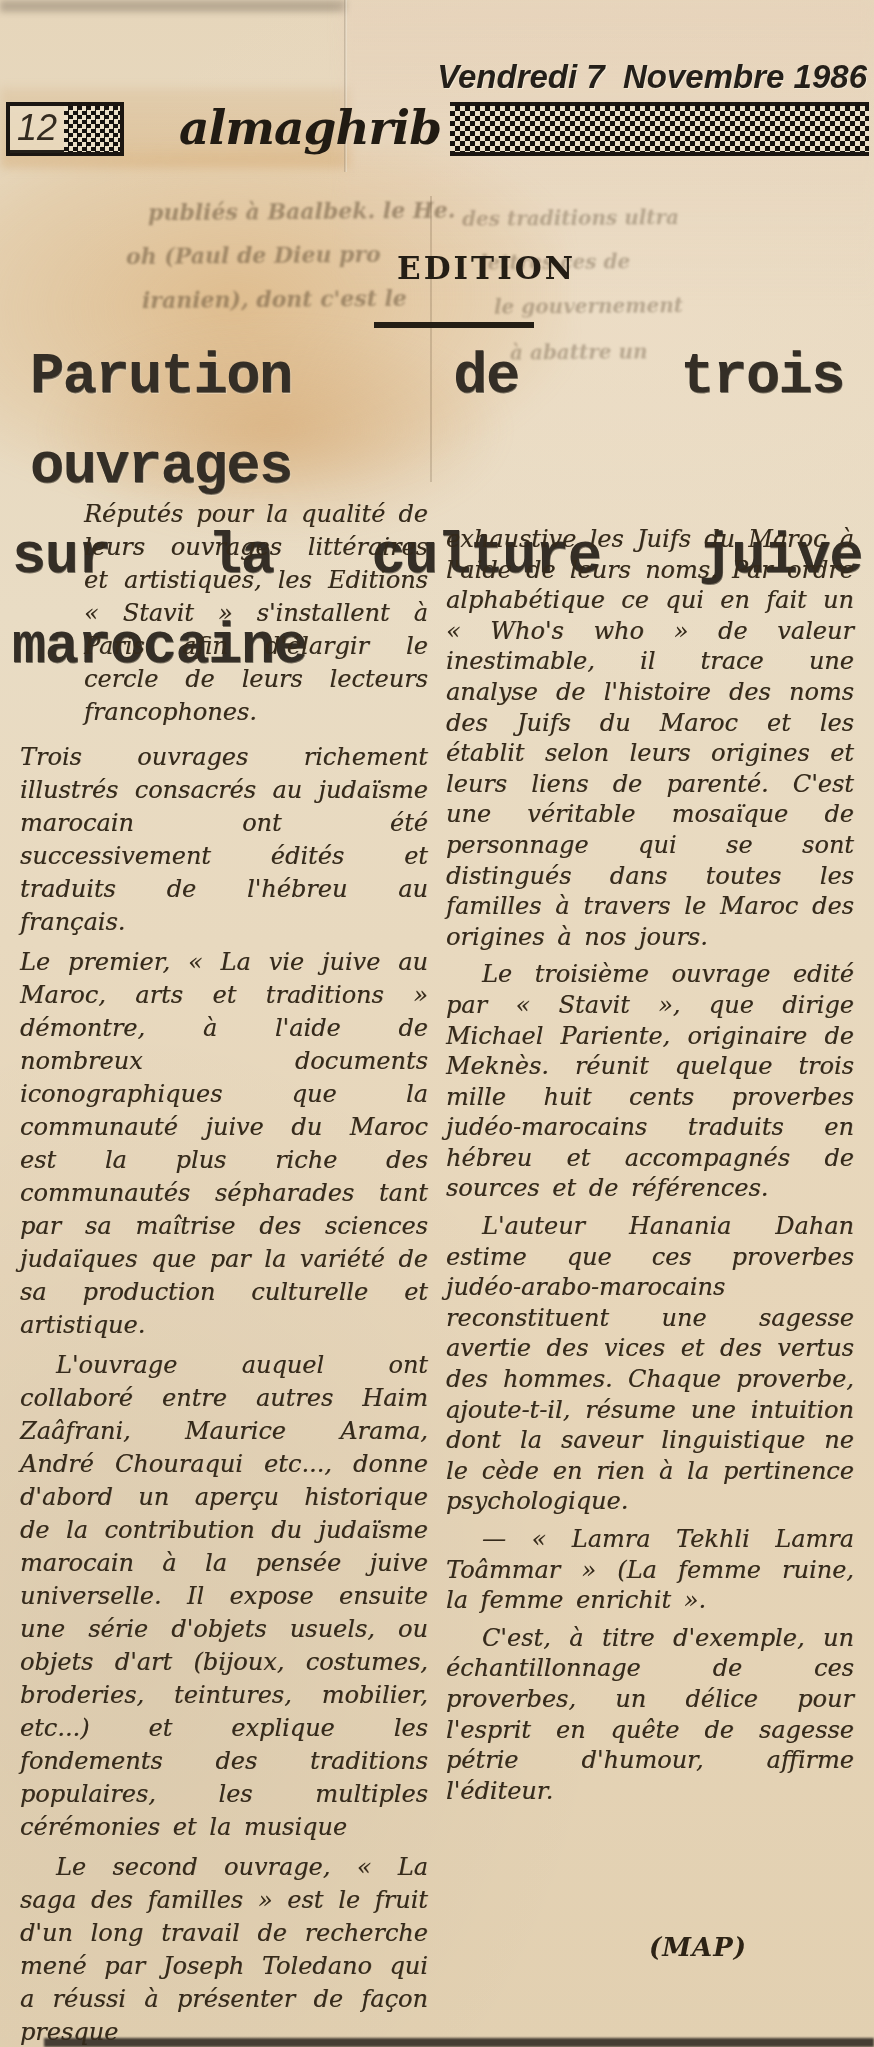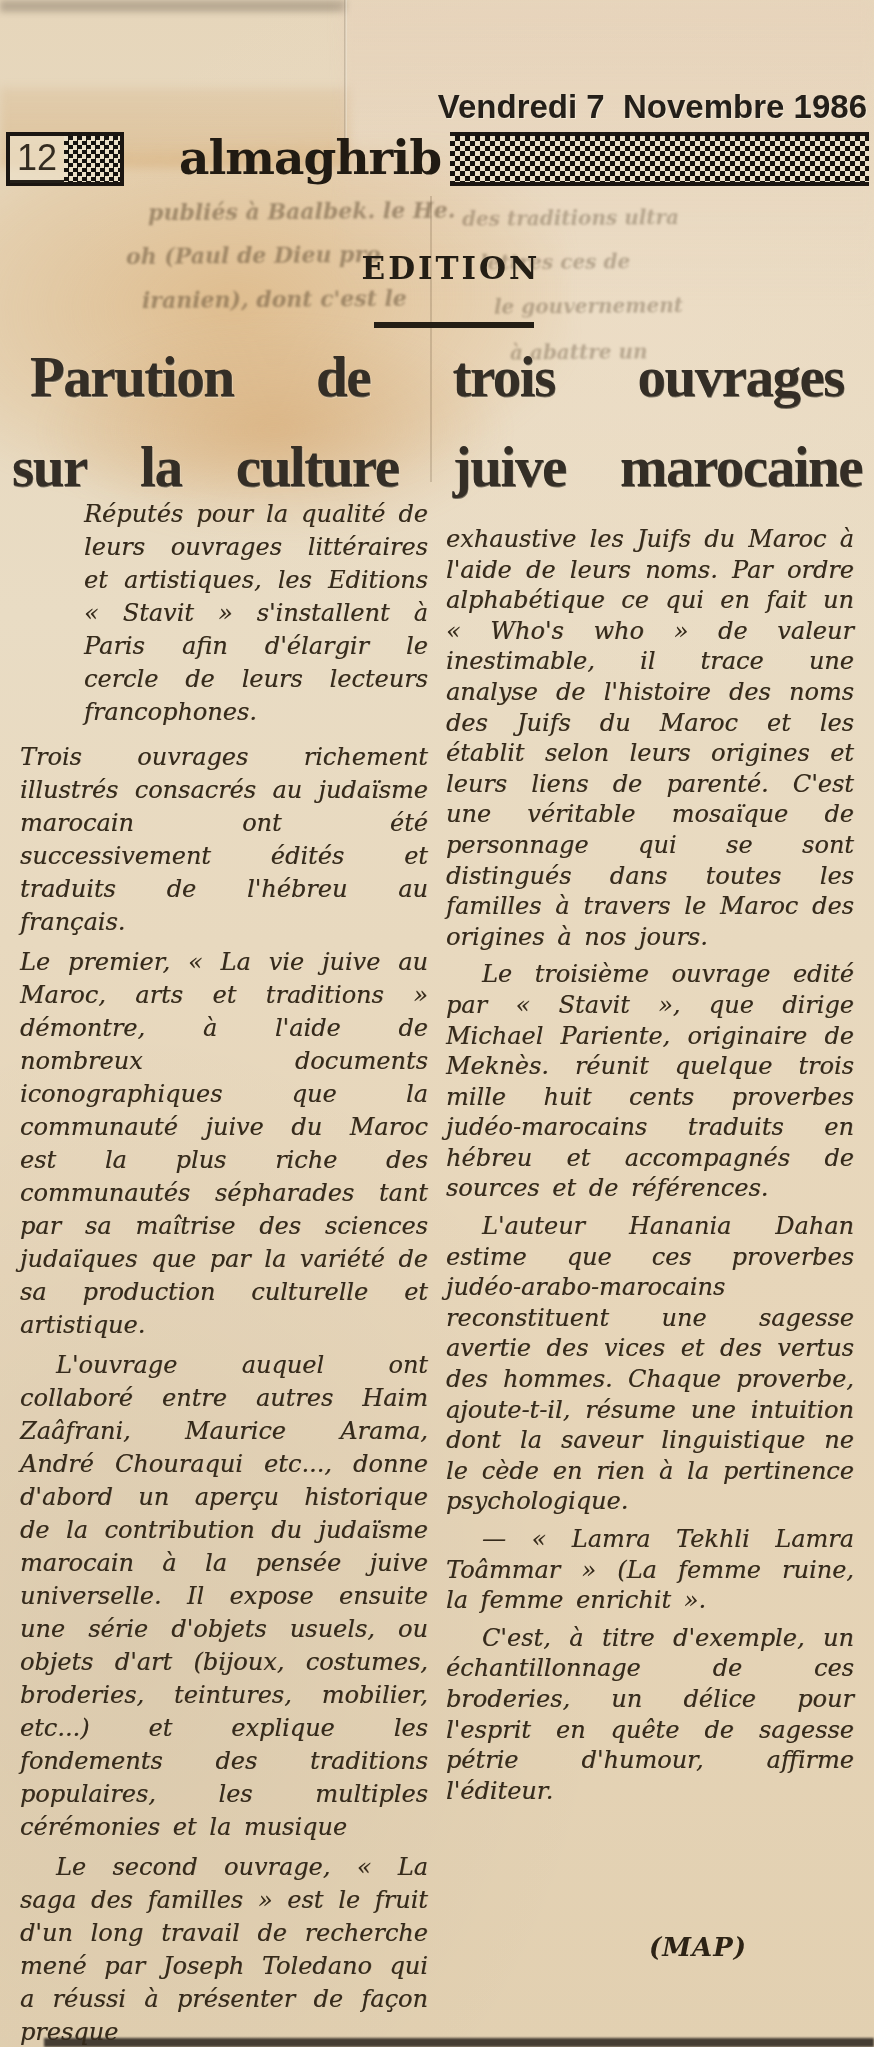--- a/index.html
+++ b/index.html
@@ -34,45 +34,45 @@
     color:rgba(96,76,50,0.50);filter:blur(1.1px);font-size:22px;transform:rotate(-0.5deg);}
   .ghost:nth-of-type(1){left:148px;top:16px;}
   .ghost:nth-of-type(2){left:126px;top:60px;}
   .ghost:nth-of-type(3){left:142px;top:104px;}
   .ghost:nth-of-type(4){left:462px;top:24px;font-size:20px;color:rgba(100,82,58,0.38);}
   .ghost:nth-of-type(5){left:480px;top:68px;font-size:20px;color:rgba(100,82,58,0.38);}
   .ghost:nth-of-type(6){left:494px;top:112px;font-size:20px;color:rgba(100,82,58,0.38);}
   .ghost:nth-of-type(7){left:510px;top:158px;font-size:20px;color:rgba(100,82,58,0.38);}
 
   
-  #header{position:absolute;left:6px;top:88px;right:5px;}
+  #header{position:absolute;left:6px;top:58px;right:5px;font-style:italic;}
   .date-line{text-align:right;font-family:"Liberation Sans",sans-serif;font-weight:bold;
     font-size:33px;color:#241f19;margin:0 2px 6px 0;white-space:pre;
     text-shadow:1px 1px 0 rgba(250,245,230,0.55);}
   .mast-row{display:flex;align-items:stretch;height:54px;}
   .pageno-box{display:flex;align-items:stretch;border:4px solid #1b1612;background:rgba(238,228,206,0.6);}
   .pageno{font-family:"Liberation Sans",sans-serif;font-size:36px;color:#332b20;
     padding:0 7px;line-height:44px;align-self:center;border-bottom:3px solid #24201a;}
   .checker{background-color:#ece0c8;
     background-image:repeating-conic-gradient(#161310 0% 25%, rgba(0,0,0,0) 25% 50%);
     background-size:9px 9px;}
   .checker-sq{width:56px;}
   .mast-title{font-family:"DejaVu Serif",serif;font-weight:bold;font-size:47px;color:#211b13;
     line-height:52px;padding:0 9px 0 11px;letter-spacing:-1px;margin-left:44px;}
   .band{flex:1;border-top:4px solid #1b1612;border-bottom:4px solid #1b1612;
     background-color:#ece0c8;
     background-image:repeating-conic-gradient(#161310 0% 25%, rgba(0,0,0,0) 25% 50%);
     background-size:10px 10px;}
 
   
-  #kicker{position:absolute;top:250px;left:326px;width:250px;text-align:center;
+  #kicker{position:absolute;top:250px;left:326px;width:250px;text-align:right;
     font-weight:bold;font-size:31px;letter-spacing:3px;color:#241e15;}
   #kicker-bar{position:absolute;top:322px;left:374px;width:160px;height:6px;background:#241e15;}
   #headline{position:absolute;top:332px;left:8px;right:8px;color:#342e26;
-    font-family:Liberation Serif, serif;font-weight:bold;}
+    font-family:Liberation Mono, monospace;font-weight:bold;}
   .hl{font-size:57px;line-height:90px;letter-spacing:-1.5px;
     text-align:justify;text-align-last:justify;
     text-shadow:0.5px 0.5px 0 rgba(30,25,18,0.55), 1.5px 1.5px 0 rgba(235,222,198,0.5);}
   .hl-1{padding:0 22px;}
   .hl-2{padding:0 4px;}
 
   
   #body{position:absolute;top:498px;left:20px;width:834px;display:flex;gap:18px;font-style:italic;}
   .col{width:408px;color:#352a1b;}
   .col-left{font-size:24px;line-height:33px;}
@@ -138,18 +138,18 @@
         <p class="para p-flush">Le premier, « La vie juive au Maroc, arts et traditions » démontre, à l'aide de nombreux documents iconographiques que la communauté juive du Maroc est la plus riche des communautés sépharades tant par sa maîtrise des sciences judaïques que par la variété de sa production culturelle et artistique.</p>
         <p class="para p-indent">L'ouvrage auquel ont collaboré entre autres Haim Zaâfrani, Maurice Arama, André Chouraqui etc..., donne d'abord un aperçu historique de la contribution du judaïsme marocain à la pensée juive universelle. Il expose ensuite une série d'objets usuels, ou objets d'art (bijoux, costumes, broderies, teintures, mobilier, etc...) et explique les fondements des traditions populaires, les multiples cérémonies et la musique</p>
         <p class="para p-indent">Le second ouvrage, « La saga des familles » est le fruit d'un long travail de recherche mené par Joseph Toledano qui a réussi à présenter de façon presque</p>
       </div>
     <div class="col col-right">
 
     <p class="para p-flush">exhaustive les Juifs du Maroc à l'aide de leurs noms. Par ordre alphabétique ce qui en fait un « Who's who » de valeur inestimable, il trace une analyse de l'histoire des noms des Juifs du Maroc et les établit selon leurs origines et leurs liens de parenté. C'est une véritable mosaïque de personnage qui se sont distingués dans toutes les familles à travers le Maroc des origines à nos jours.</p>
         <p class="para p-indent">Le troisième ouvrage edité par « Stavit », que dirige Michael Pariente, originaire de Meknès. réunit quelque trois mille huit cents proverbes judéo-marocains traduits en hébreu et accompagnés de sources et de références.</p>
         <p class="para p-indent">L'auteur Hanania Dahan estime que ces proverbes judéo-arabo-marocains reconstituent une sagesse avertie des vices et des vertus des hommes. Chaque proverbe, ajoute-t-il, résume une intuition dont la saveur linguistique ne le cède en rien à la pertinence psychologique.</p>
         <p class="para p-indent">— « Lamra Tekhli Lamra Toâmmar » (La femme ruine, la femme enrichit ».</p>
-        <p class="para p-indent">C'est, à titre d'exemple, un échantillonnage de ces broderies, un délice pour l'esprit en quête de sagesse pétrie d'humour, affirme l'éditeur.</p>
+        <p class="para p-indent">C'est, à titre d'exemple, un échantillonnage de ces proverbes, un délice pour l'esprit en quête de sagesse pétrie d'humour, affirme l'éditeur.</p>
       </div>
   </div>
   <div class="sig" style="position:absolute;right:20px;top:1928px;width:300px;">(MAP)</div>
 
 </div>
 
 </body></html>

